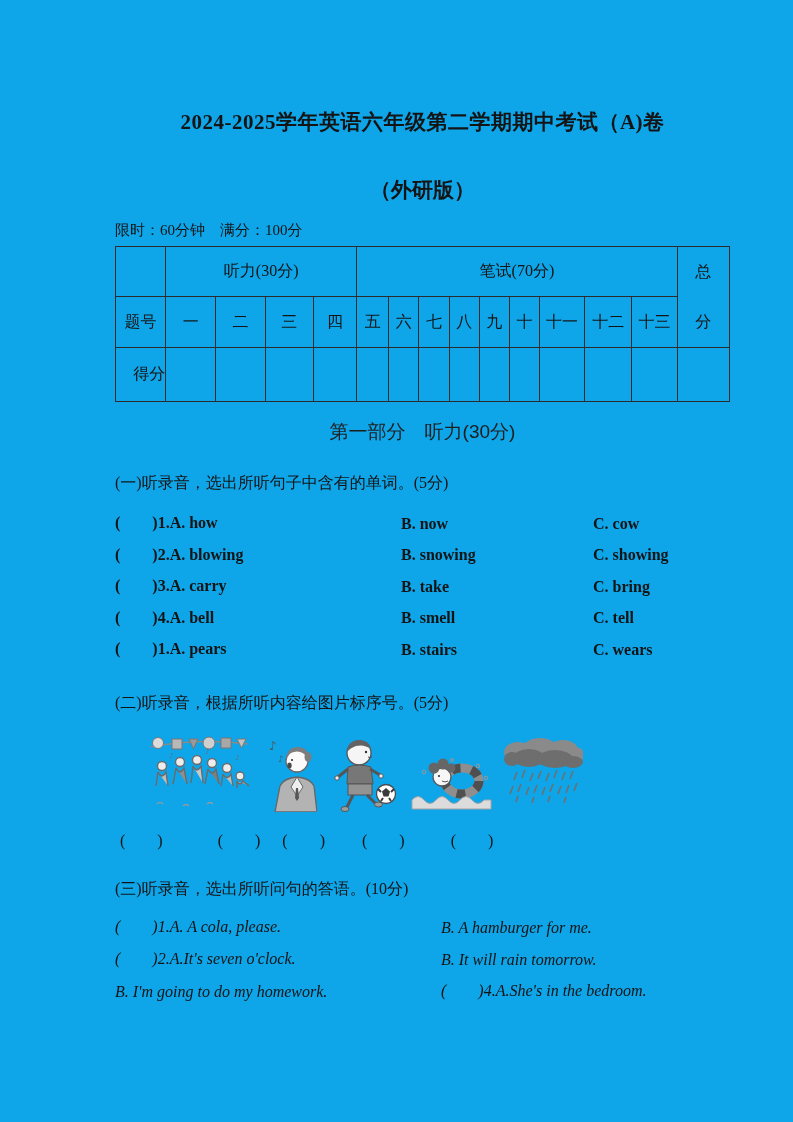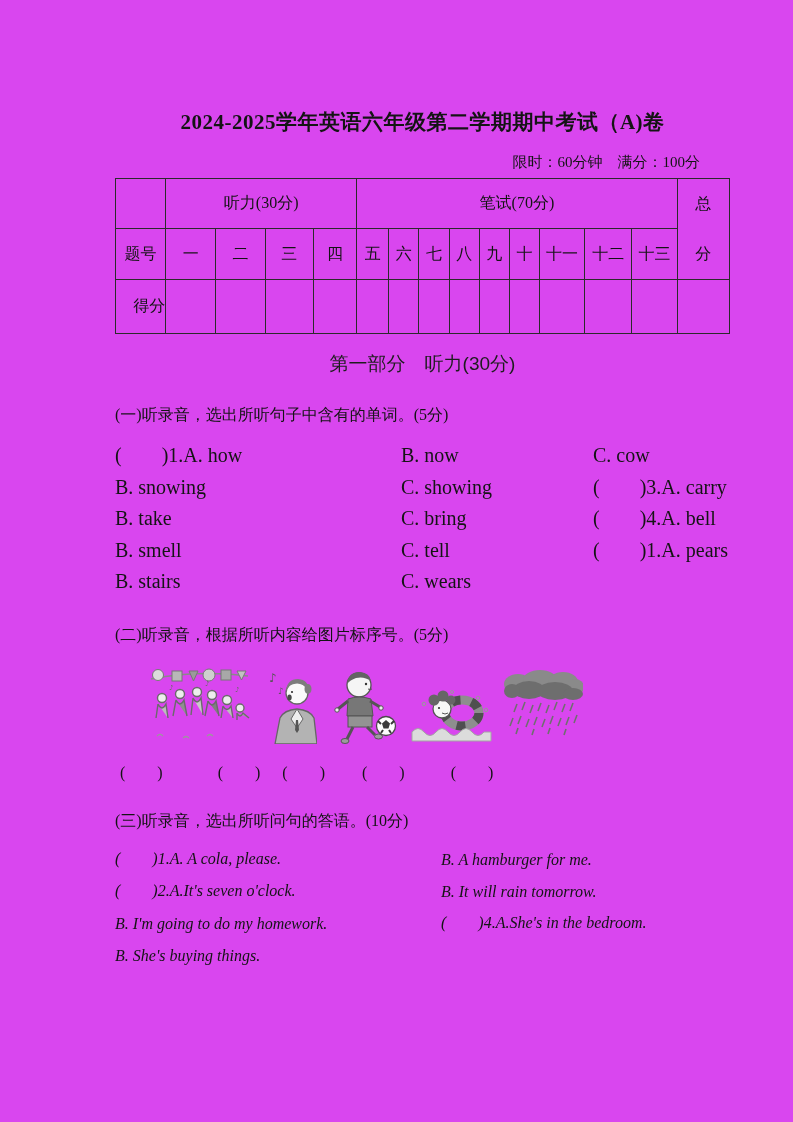--- a/index.html
+++ b/index.html
@@ -1,42 +1,42 @@
 <!DOCTYPE html>
 <html><head>
 <meta charset="utf-8">
 <style>
   * { margin:0; padding:0; box-sizing:border-box; }
   html,body { background:#fff; }
   .page {
     position:relative; width:793px; height:1122px; margin:0 auto;
-    background:#d946ef; color:#141414; overflow:hidden;
+    background:#0ea5e9; color:#141414; overflow:hidden;
     font-family:"Liberation Serif","DejaVu Serif",serif;
   }
   .content { padding:108px 63px 0 115px; }
 
   .title { font-size:21px; font-weight:bold; text-align:center; line-height:28px; letter-spacing:.5px; }
   .subtitle { font-size:21px; font-weight:bold; text-align:center; line-height:28px; margin-top:40px; }
-  .meta { font-size:15px; text-align:right; line-height:20px; margin-top:16px; margin-right:30px; margin-bottom:6px; }
+  .meta { font-size:15px; line-height:20px; margin-top:16px; margin-right:30px; margin-bottom:6px; }
 
   table.score { border-collapse:collapse; table-layout:fixed; width:615px; }
   table.score td {
     border:1px solid #2b2b2b; text-align:center; vertical-align:middle;
     font-size:16px; overflow:hidden;
   }
   tr.r1 td { height:50px; }
   tr.r2 td { height:51px;margin-top:8px; }
   tr.r3 td { height:54px;text-align:right; }
   td.total-cell div { line-height:50px; font-size:16px; }
 
   .part-heading { margin-top:16px; text-align:center; font-size:19px; line-height:28px;
     font-family:"Liberation Sans","DejaVu Sans",sans-serif; color:#1d1d1d; }
   .section-title { margin-top:26px; font-size:16px; line-height:22px; }
 
-  .q3 { display:grid; grid-template-columns:286px 192px 1fr; grid-auto-rows:31.5px; align-items:center; margin-top:14px; font-size:20px; }
+  .q3 { display:grid; grid-template-columns:286px 192px 1fr; grid-auto-rows:31.5px; align-items:center; margin-top:14px; font-size:16px;font-weight:bold; }
   .q2 { display:grid; grid-template-columns:326px 1fr; grid-auto-rows:32px; align-items:center; margin-top:12px; font-size:16px;font-style:italic; }
   .q3 span, .q2 span { white-space:pre; }
 
   .images-row { display:flex; align-items:flex-end; margin-top:12px; margin-left:32px; height:86px; }
   .img-box { flex:none; }
   .img-party   { width:105px; height:82px; }
   .img-singer  { width:50px;  height:78px; margin-left:15px; }
   .img-boy     { width:64px;  height:76px; margin-left:16px; }
   .img-swim    { width:83px;  height:58px; margin-left:13px; margin-bottom:2px; }
   .img-rain    { width:80px;  height:68px; margin-left:10px; margin-bottom:6px; }
@@ -50,20 +50,21 @@
   .blank:nth-child(4){ margin-left:33px; }
   .blank:nth-child(5){ margin-left:42px; }
 </style>
 </head>
 <body>
 
 <div class="page">
   <div class="content">
 
     <div class="title">2024-2025学年英语六年级第二学期期中考试（A)卷</div>
+    <div class="subtitle">（外研版）</div>
     <div class="meta">限时：60分钟　满分：100分</div>
 
     <table class="score">
       <colgroup>
         <col style="width:50px">
           <col style="width:50px">
           <col style="width:49px">
           <col style="width:48px">
           <col style="width:43px">
         <col style="width:32px">
@@ -123,20 +124,21 @@
     </tbody>
       </table>
 
     <div class="part-heading">第一部分　听力(30分)</div>
 
     <div class="section-title">(一)听录音，选出所听句子中含有的单词。(5分)</div>
     <div class="q3">
       <span>(　　)1.A. how</span>
       <span>B. now</span>
       <span>C. cow</span>
+      <span>(　　)2.A. blowing</span>
       <span>B. snowing</span>
       <span>C. showing</span>
       <span>(　　)3.A. carry</span>
       <span>B. take</span>
       <span>C. bring</span>
       <span>(　　)4.A. bell</span>
       <span>B. smell</span>
       <span>C. tell</span>
       <span>(　　)1.A. pears</span>
       <span>B. stairs</span>
@@ -283,17 +285,16 @@
     </div>
 
     <div class="section-title">(三)听录音，选出所听问句的答语。(10分)</div>
     <div class="q2">
       <span>(　　)1.A. A cola, please.</span>
       <span>B. A hamburger for me.</span>
       <span>(　　)2.A.It's seven o'clock.</span>
       <span>B. It will rain tomorrow.</span>
       <span>B. I'm going to do my homework.</span>
       <span>(　　)4.A.She's in the bedroom.</span>
-      <span>B. She's buying things.</span>
     </div>
 
   </div>
 </div>
 
 </body></html>

